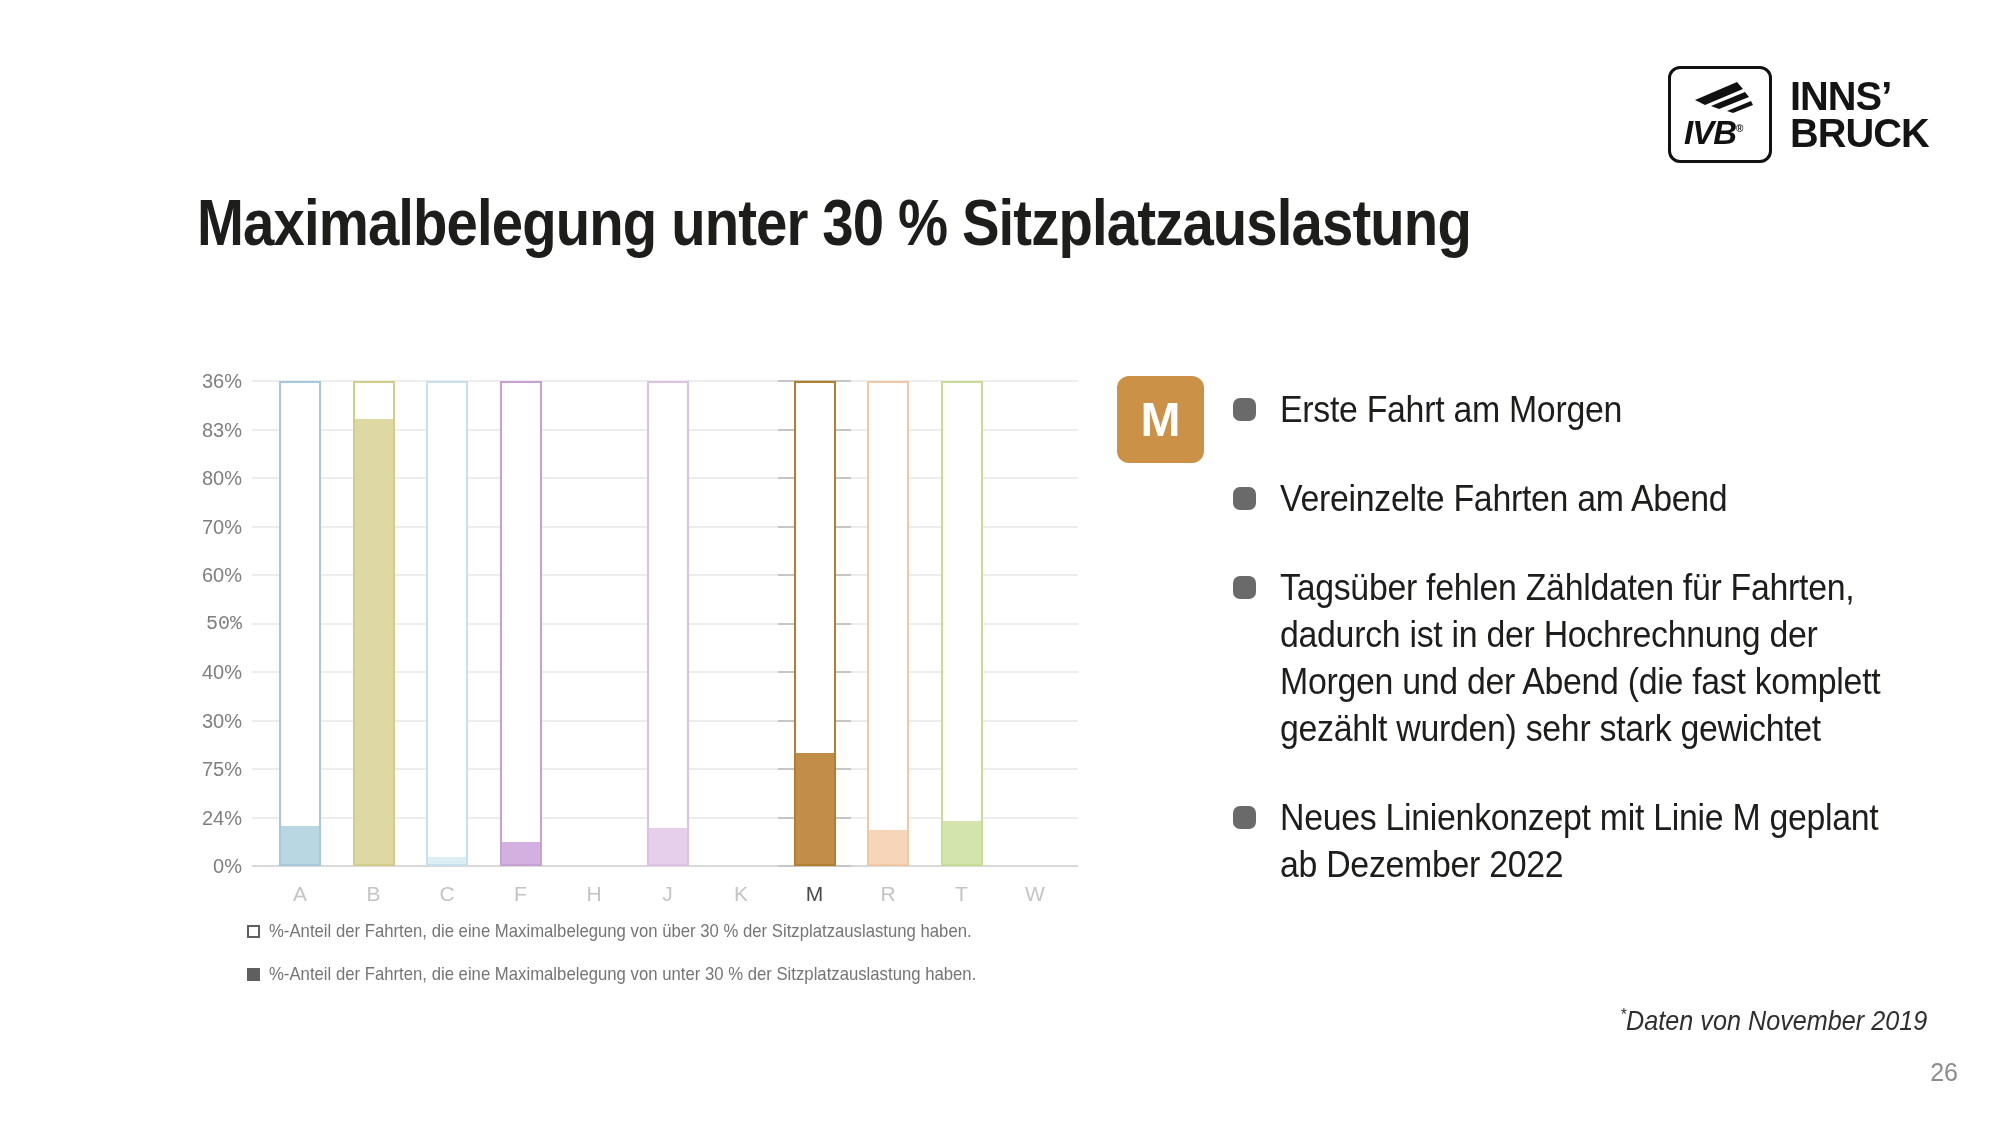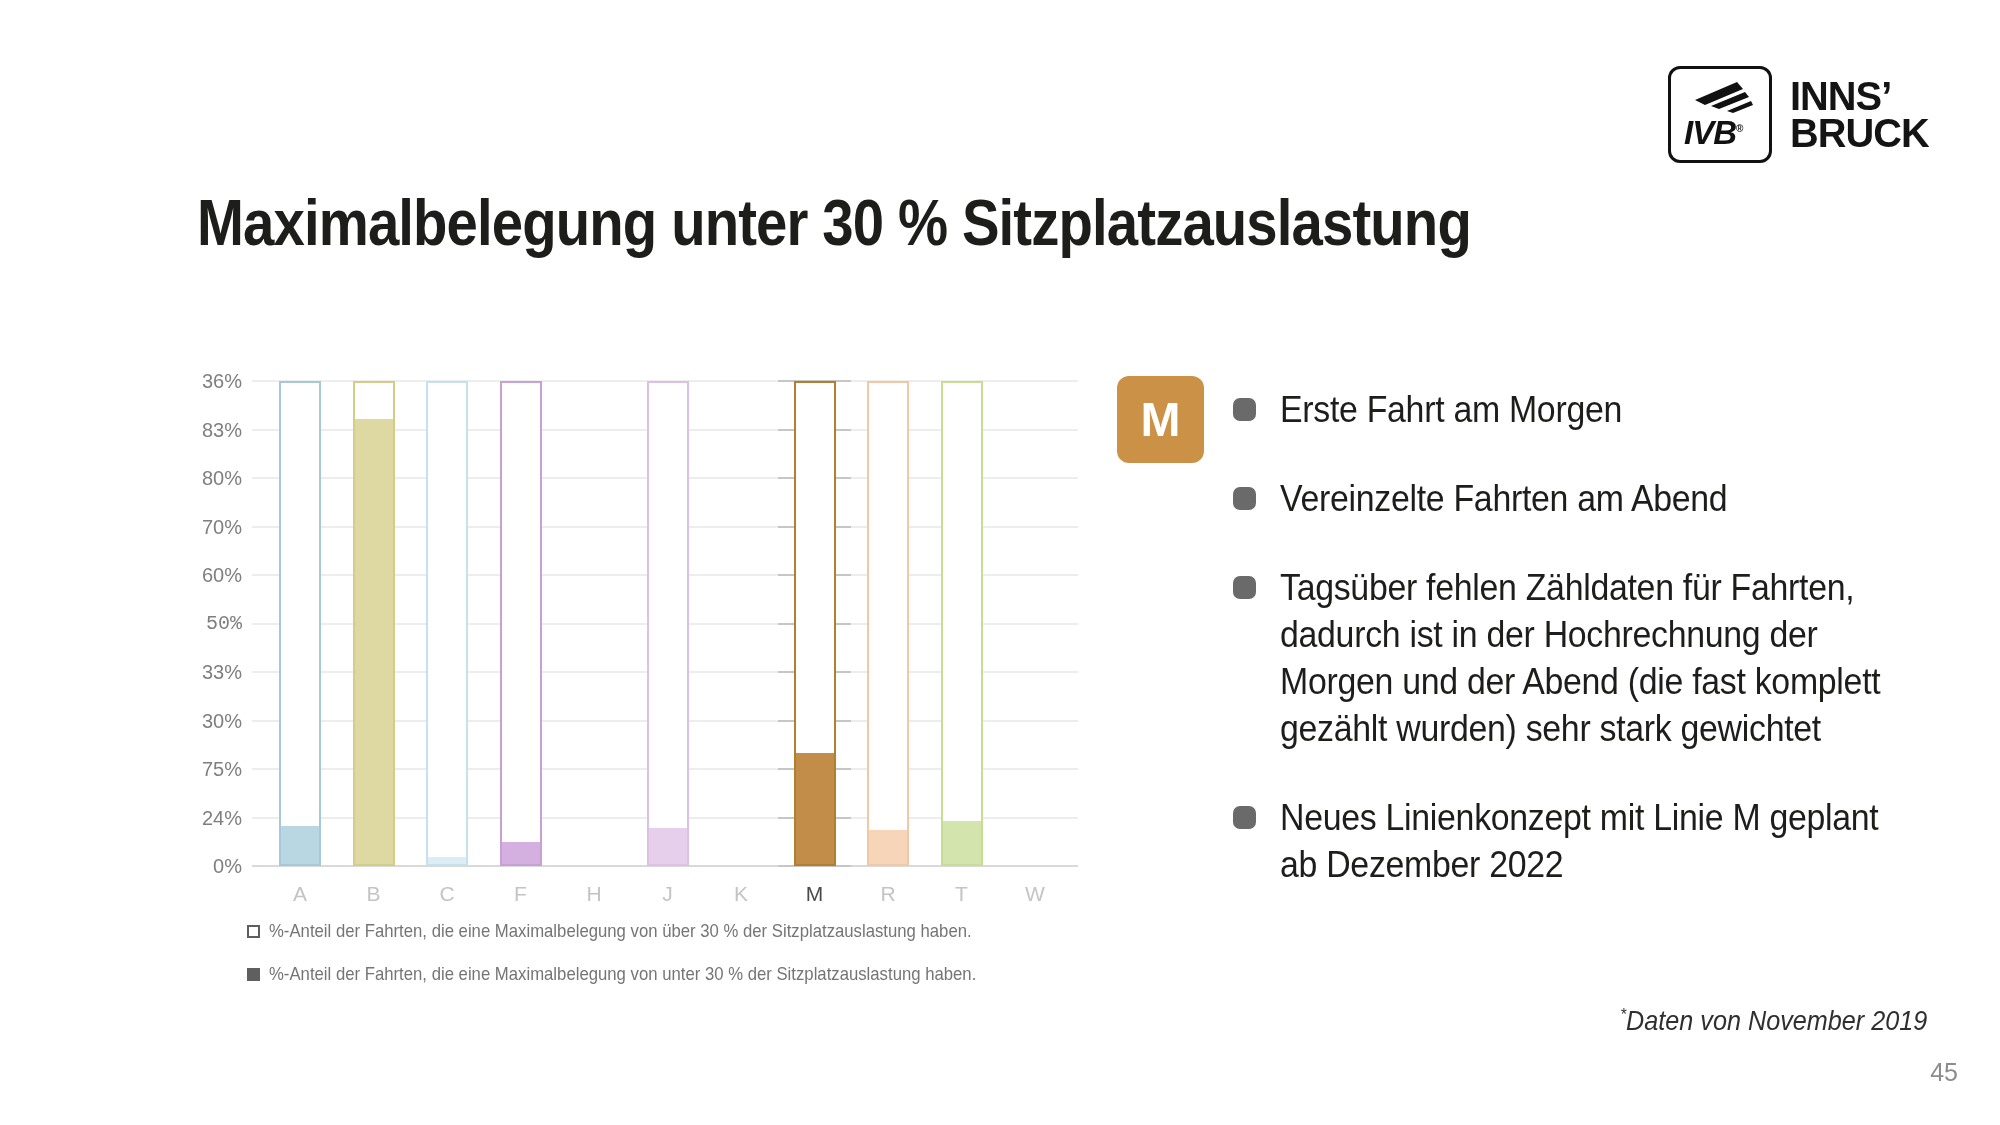--- a/index.html
+++ b/index.html
@@ -81,21 +81,21 @@
   <div class="plot">
       <div class="gridline baseline" style="top: 484px;"></div>
       <div class="ytick" style="top: 473px;">0%</div>
       <div class="gridline" style="top: 435.5px;"></div>
       <div class="ytick" style="top: 424.5px;">24%</div>
       <div class="gridline" style="top: 387px;"></div>
       <div class="ytick" style="top: 376px;">75%</div>
       <div class="gridline" style="top: 338.5px;"></div>
       <div class="ytick" style="top: 327.5px;">30%</div>
       <div class="gridline" style="top: 290px;"></div>
-      <div class="ytick" style="top: 279px;">33%</div>
+      <div class="ytick" style="top: 279px;">40%</div>
       <div class="gridline" style="top: 241.5px;"></div>
       <div class="ytick" style="top: 230.5px; font-family: Liberation Mono, monospace;">50%</div>
       <div class="gridline" style="top: 193px;"></div>
       <div class="ytick" style="top: 182px;">60%</div>
       <div class="gridline" style="top: 144.5px;"></div>
       <div class="ytick" style="top: 133.5px;">70%</div>
       <div class="gridline" style="top: 96px;"></div>
       <div class="ytick" style="top: 85px;">80%</div>
       <div class="gridline" style="top: 47.5px;"></div>
       <div class="ytick" style="top: 36.5px;">83%</div>
@@ -180,15 +180,15 @@
 gezählt wurden) sehr stark gewichtet</div>
       </div>
       <div class="bullet-item">
         <div class="bullet-square"></div>
         <div class="bullet-text">Neues Linienkonzept mit Linie M geplant
 ab Dezember 2022</div>
       </div>
     </div>
 
   <div class="footnote"><sup>*</sup><span>Daten von November 2019</span></div>
-  <div class="page-number">45</div>
+  <div class="page-number">26</div>
 
 </div>
 
 </body></html>

